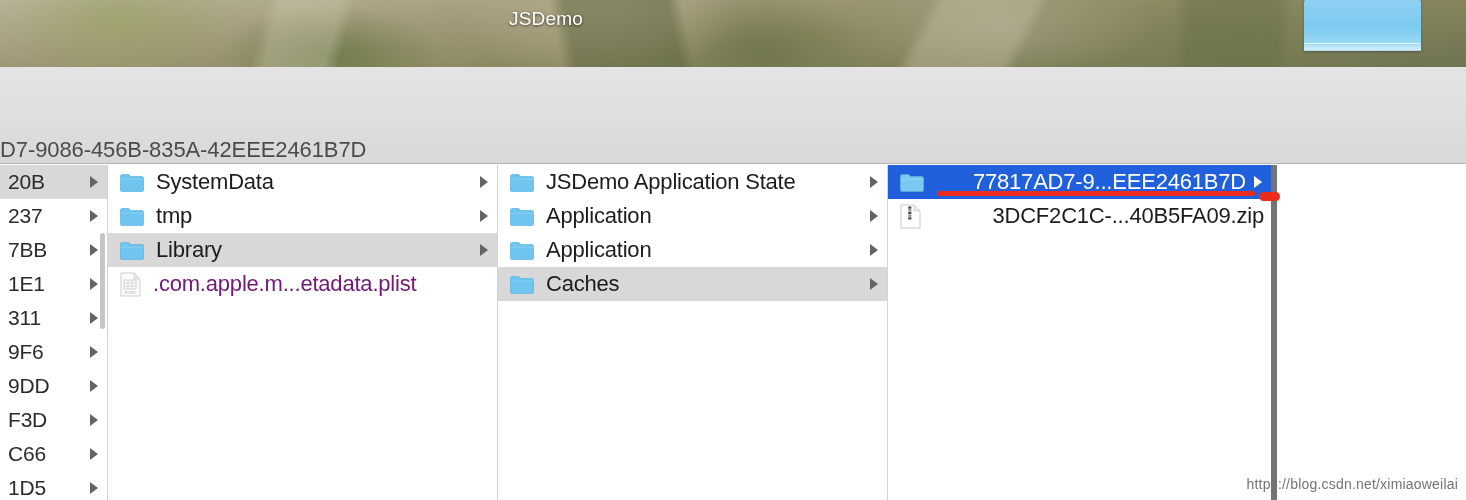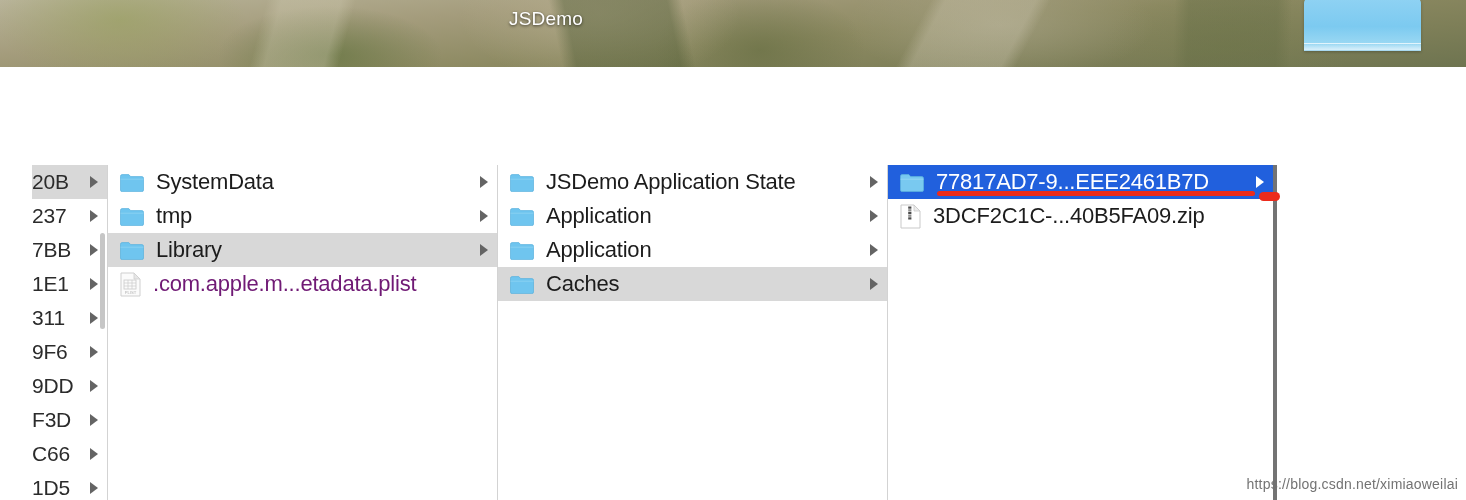--- a/index.html
+++ b/index.html
@@ -74,36 +74,36 @@
 
   
   .columns {
     position:absolute; left:0; top:165px; width:1466px; height:335px;
     background:#ffffff; display:flex; overflow:hidden;
   }
   .col { position:relative; height:335px; background:#ffffff; border-right:1px solid #d3d3d3; flex:0 0 auto; }
   .col.c1 { width:108px; }
   .col.c2 { width:390px; }
   .col.c3 { width:390px; }
-  .col.c4 { width:389px; border-right:4px solid #737373; }
+  .col.c4 { width:389px; border-right:6px solid #737373;text-align:right; }
   .col.filler { flex:1 1 auto; border-right:none; background:#ffffff; }
 
   .row {
     position:relative; height:34px; display:flex; align-items:center;
     padding:0 7px 0 12px; cursor:default;
   }
   .row.sel-grey { background:#d8d8d8; }
   .row.sel-blue { background:#2160dd; }
   .row .fname {
     font-size:22px; color:#1c1c1c; white-space:nowrap; overflow:hidden;
     flex:1 1 auto; letter-spacing:-.2px;
   }
   .row.sel-blue .fname { color:#ffffff; }
   .row .fname.dim { color:#701a75; }
-  .row.c1row { padding-left:0; justify-content:space-between;margin-left:32px; }
+  .row.c1row { padding-left:8px; justify-content:space-between; }
   .row.c1row .fname { font-size:21px; color:#2b2b2b; padding-left:0; }
 
   .icon-folder { width:24px; height:19px; flex:0 0 auto; margin-right:12px; }
   .icon-doc { width:21px; height:25px; flex:0 0 auto; margin-right:12px; }
   .arrow { width:12px; height:14px; flex:0 0 auto; margin-left:6px; }
 
   
   .scrollbar {
     position:absolute; right:2px; width:5px; border-radius:3px;
     background:#c6c6c6;
@@ -130,20 +130,31 @@
 <body>
 
 <div id="screen">
 
   <div class="desktop">
     <div class="ridge"></div>
   </div>
   <div class="window-title">JSDemo</div>
   <div class="blue-window"></div>
 
+  <div class="toolbar">
+    <div class="path-text">D7-9086-456B-835A-42EEE2461B7D</div>
+
+    <div class="search-field">
+      <svg class="search-icon" viewBox="0 0 20 20">
+        <circle cx="8.2" cy="8.2" r="6.1" fill="none" stroke="#8a8a8a" stroke-width="1.7"></circle>
+        <line x1="12.7" y1="12.7" x2="18" y2="18" stroke="#8a8a8a" stroke-width="1.9" stroke-linecap="round"></line>
+      </svg>
+      <span class="search-placeholder">搜索</span>
+    </div>
+  </div>
 
   <div class="columns">
 
     <div class="col c1">
       <div class="row c1row sel-grey">
         <span class="fname">20B</span>
         <svg class="arrow" viewBox="0 0 12 14">
             <path d="M2 1 L10 7 L2 13 Z" fill="#646464"></path>
           </svg>
       </div>

